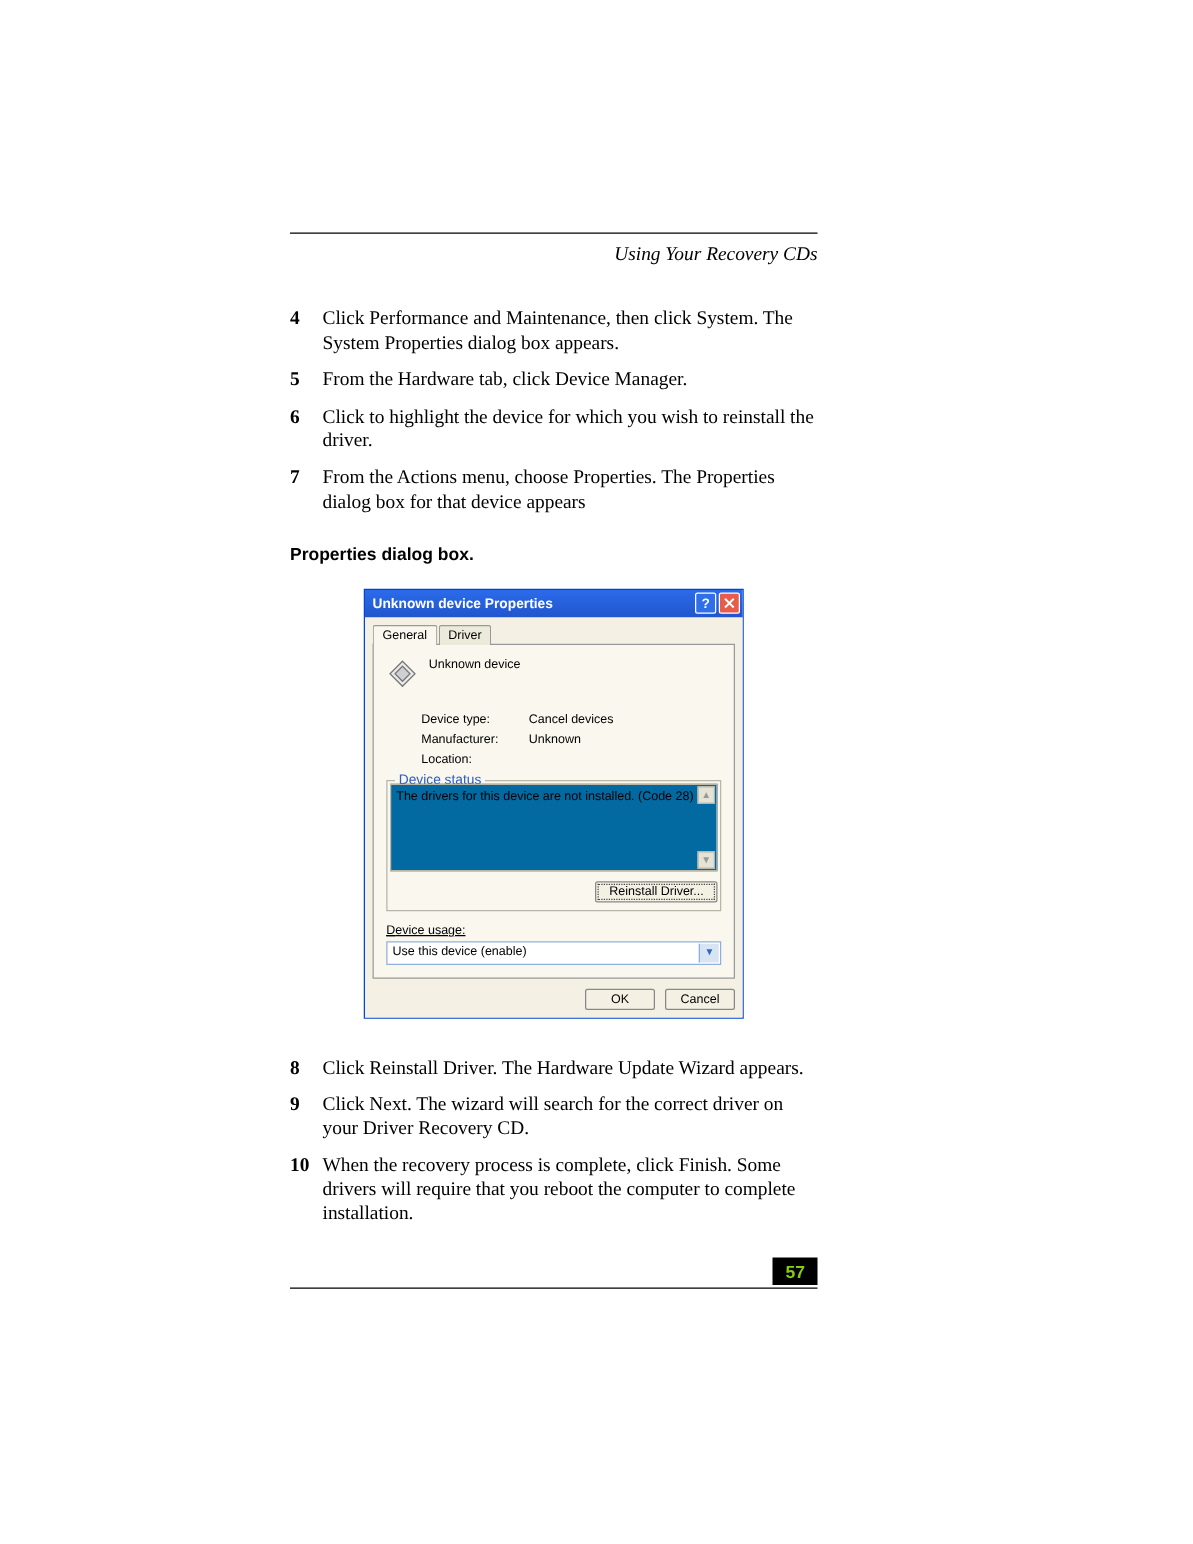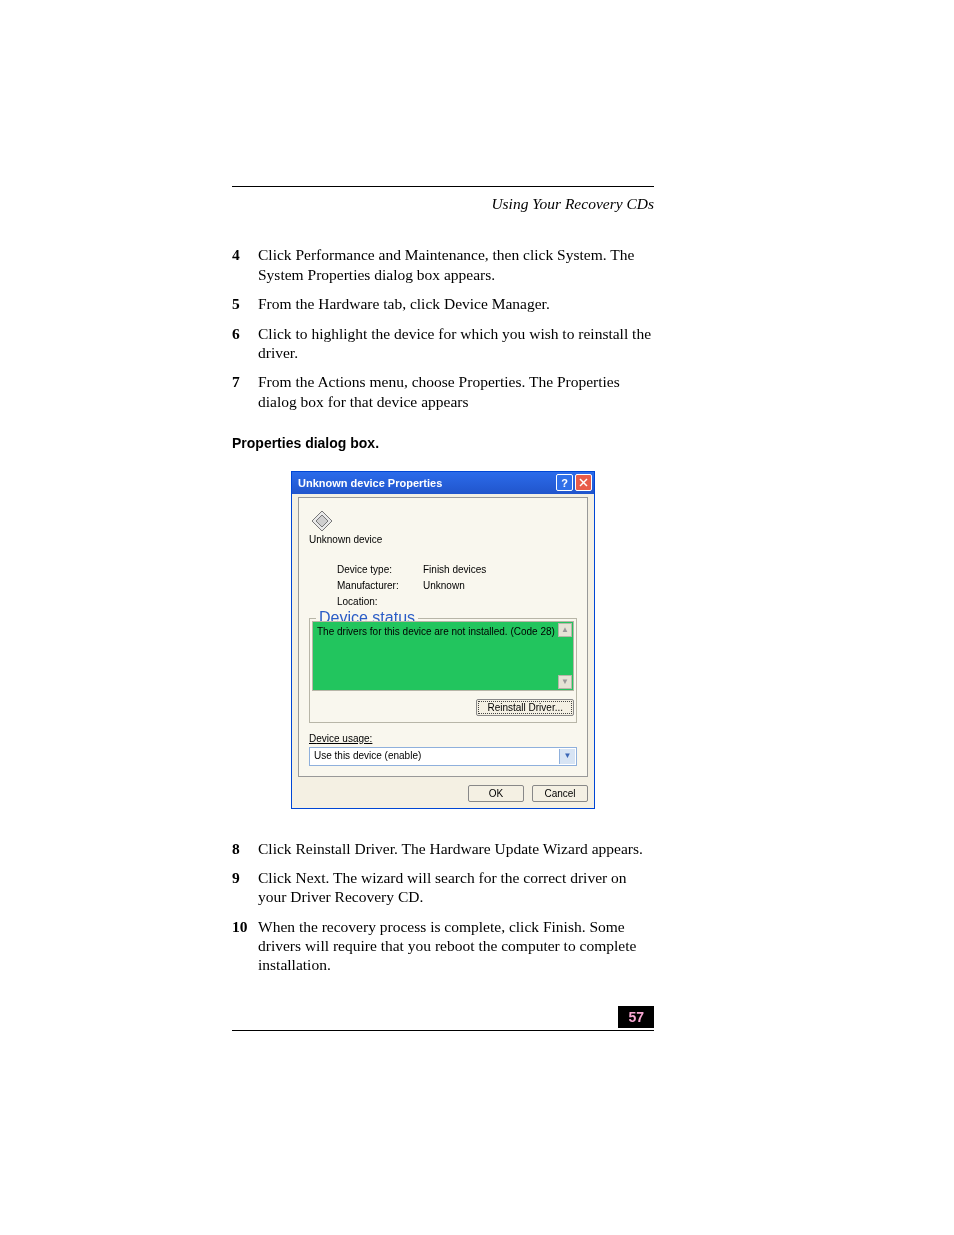--- a/index.html
+++ b/index.html
@@ -54,21 +54,21 @@
     font-family: Arial, Helvetica, sans-serif;
     font-weight: bold;
     font-size: 14px;
     margin: 24px 0 18px 0;
   }
   .page-num {
     position: absolute;
     right: 210px;
     top: 1006px;
     background: #000;
-    color: #f9a8d4;
+    color: #84cc16;
     font-family: Arial, Helvetica, sans-serif;
     font-weight: bold;
     font-size: 14px;
     padding: 4px 10px;
     line-height: 1;
   }
 
   
   .dialog-wrap {
     display: flex;
@@ -133,21 +133,21 @@
   .tab.active {
     background: #f9f7ee;
     z-index: 2;
   }
   .tab-panel {
     border: 1px solid #999;
     background: #f9f7ee;
     padding: 10px 10px 10px 10px;
     margin-top: -1px;
   }
-  .device-row { display: flex; align-items: flex-start; flex-direction: column; }
+  .device-row { display: flex; align-items: flex-start; }
   .device-icon {
     width: 26px;
     height: 26px;
     margin-right: 8px;
     display: flex;
     align-items: center;
     justify-content: center;
   }
   .info-grid {
     margin: 18px 0 10px 28px;
@@ -160,24 +160,24 @@
     margin-top: 6px;
     position: relative;
   }
   .group-label {
     position: absolute;
     top: -7px;
     left: 6px;
     background: #f9f7ee;
     padding: 0 3px;
     color: #2a5cc6;
-    font-size: 16px;
+    font-size: 11px;
   }
   .status-box {
-    background: #22c55e;
+    background: #0369a1;
     border: 1px solid #b8b6a8;
     height: 70px;
     padding: 4px 16px 16px 4px;
     box-sizing: border-box;
     position: relative;
     font-size: 10px;
     line-height: 12px;
   }
   .scroll-arrow {
     position: absolute;
@@ -289,36 +289,44 @@
         </span>
         <span class="tbtn tbtn-close">
           <svg width="9" height="9" viewBox="0 0 9 9">
             <line x1="1" y1="1" x2="8" y2="8" stroke="#fff"></line>
             <line x1="8" y1="1" x2="1" y2="8" stroke="#fff"></line>
           </svg>
         </span>
       </div>
 
       <div class="dlg-body">
+        <div class="tabstrip">
+          <div class="tab active">
+            <span>General</span>
+          </div>
+          <div class="tab">
+            <span>Driver</span>
+          </div>
+        </div>
 
         <div class="tab-panel">
           <div class="device-row">
             <div class="device-icon">
               <svg width="24" height="24" viewBox="0 0 24 24">
                 <polygon points="12,2 22,12 12,22 2,12" fill="#e9e9e9" stroke="#777"></polygon>
                 <polygon points="12,6 18,12 12,18 6,12" fill="#cfcfcf" stroke="#777"></polygon>
               </svg>
             </div>
             <div>Unknown device</div>
           </div>
 
           <div class="info-grid">
             <div class="info-line">
               <span class="info-k">Device type:</span>
-              <span>Finish devices</span>
+              <span>Cancel devices</span>
             </div>
             <div class="info-line">
               <span class="info-k">Manufacturer:</span>
               <span>Unknown</span>
             </div>
             <div class="info-line">
               <span class="info-k">Location:</span>
               <span></span>
             </div>
           </div>

